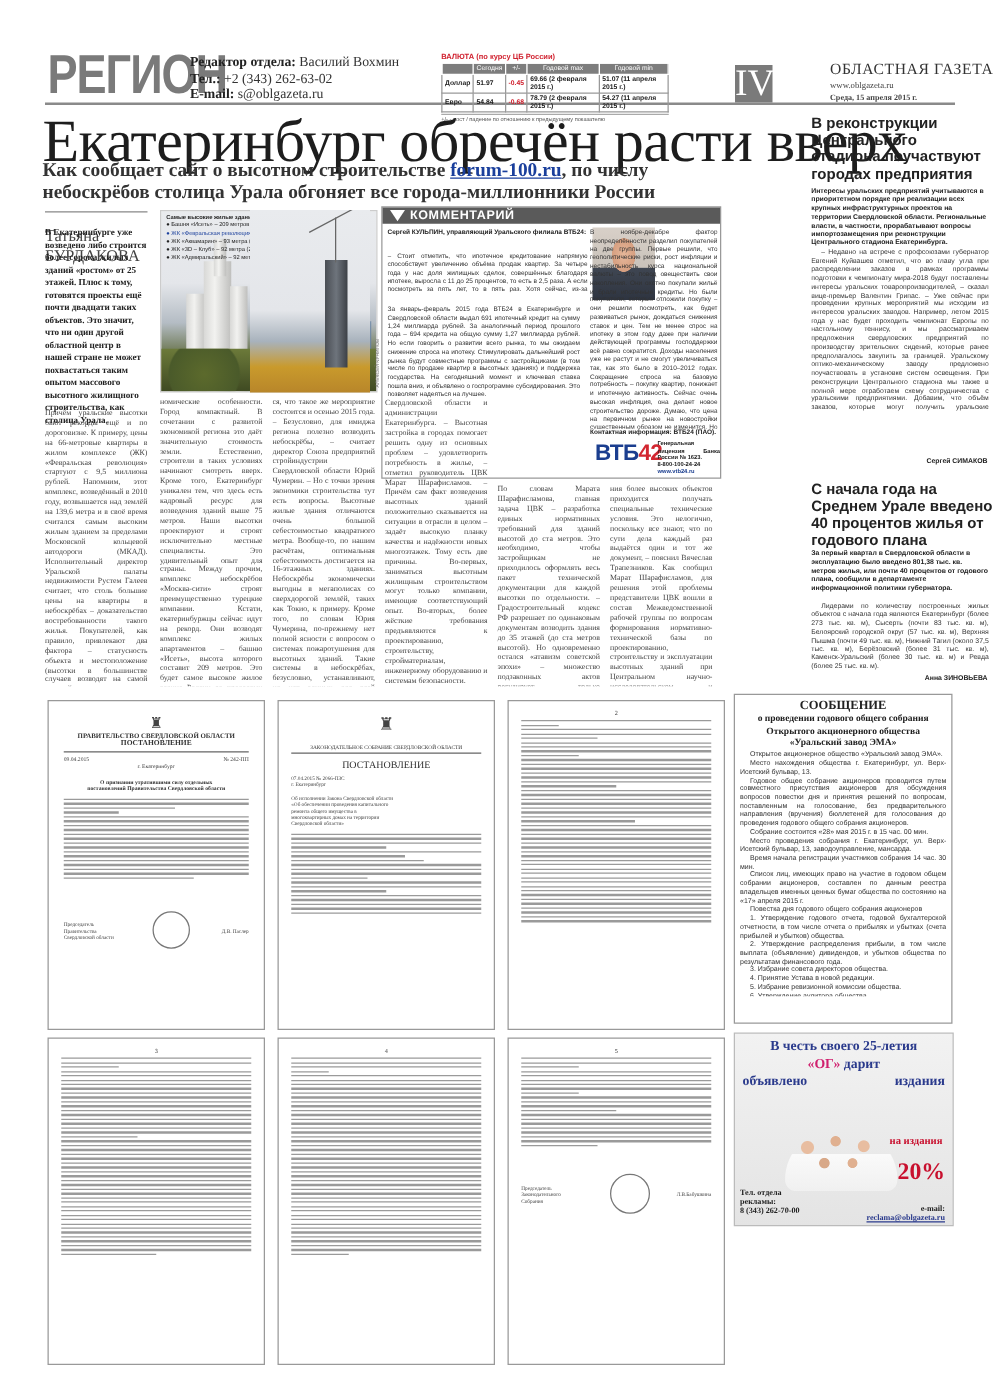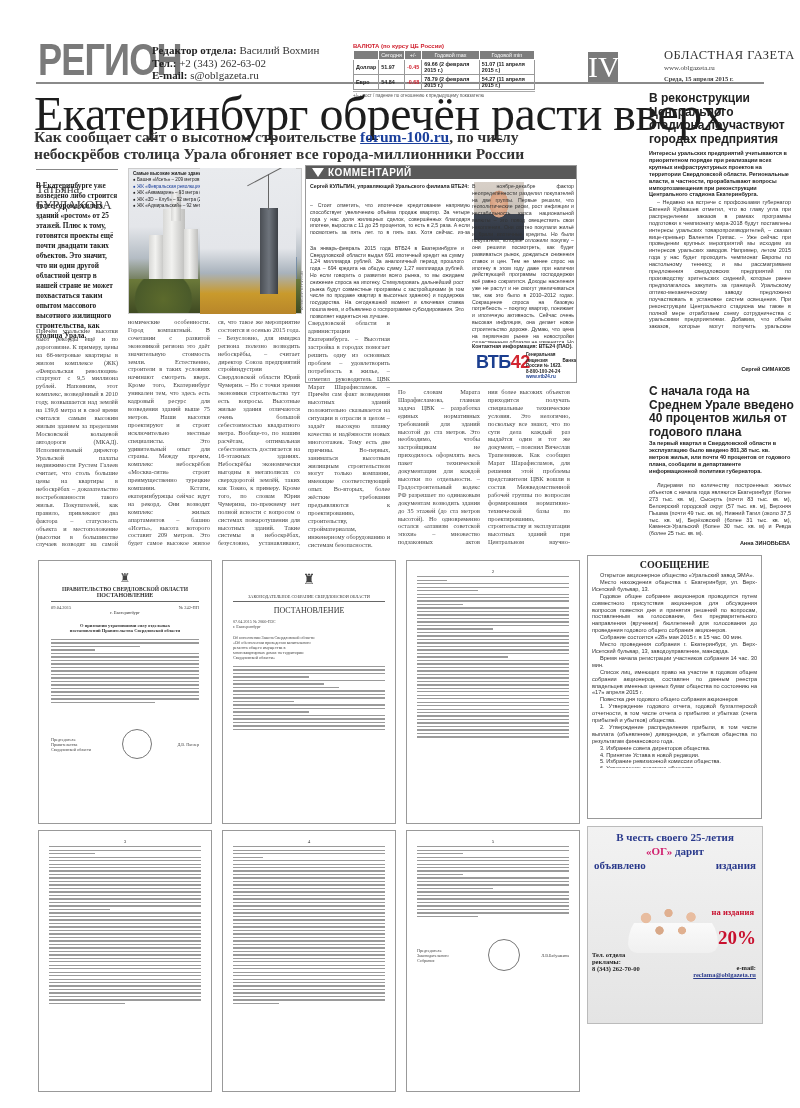--- a/index.html
+++ b/index.html
@@ -44,21 +44,21 @@
 .side-h{font-family:"Liberation Sans",sans-serif;font-weight:bold;color:#222;line-height:13.5px}
 .side-t{font-family:"Liberation Sans",sans-serif;font-size:5.5px;line-height:6.9px;color:#333;text-align:justify}
 .side-b{font-family:"Liberation Sans",sans-serif;font-size:5.5px;line-height:6.9px;color:#222;font-weight:bold}
 .doc{position:absolute;border:1px solid #999;background:#fff;overflow:hidden}
 .doc .ln{height:1.4px;background:#9a9a9a;margin:2.1px 0}
 .doc .ctr{text-align:center;font-size:5px;color:#333;font-weight:bold}
 .notice{left:587px;top:555px;width:175px;height:264px;border:1px solid #999;padding:3px 4px}
 .notice .h1{text-align:center;font-weight:bold;font-size:10px;color:#222}
 .notice .h2{text-align:center;font-weight:bold;font-size:7.6px;line-height:9.6px;color:#222}
 .notice .tx{font-family:"Liberation Sans",sans-serif;font-size:5.6px;line-height:6.9px;color:#333;text-align:justify;margin-top:2px}
-.ad{left:587px;top:826px;width:176px;height:198px;background:linear-gradient(180deg,#f2f2f2,#e4e4e4);border:1px solid #bbb;overflow:hidden}
+.ad{left:587px;top:826px;width:176px;height:155px;background:linear-gradient(180deg,#f2f2f2,#e4e4e4);border:1px solid #bbb;overflow:hidden}
 .ad .l1{position:absolute;left:0;right:0;top:4px;text-align:center;color:#2a3a8c;font-weight:bold;font-size:11px}
 .ad .l2{position:absolute;left:0;right:0;top:18px;text-align:center;color:#2a3a8c;font-weight:bold;font-size:11px}
 .ad .l2 span{color:#d0206e}
 .ad .l3{position:absolute;left:6px;right:6px;top:32px;color:#2a3a8c;font-weight:bold;font-size:11px;display:flex;justify-content:space-between}
 .ad .big{position:absolute;left:8px;top:40px;color:#c8102e;font-weight:bold;font-style:italic;font-size:36px;letter-spacing:-1px;font-family:"Liberation Serif",serif}
 .ad .onr{position:absolute;right:8px;top:80px;color:#c8102e;font-weight:bold;font-size:8.5px}
 .ad .pct{position:absolute;right:6px;top:100px;color:#c8102e;font-weight:bold;font-size:19px}
 .ad .tel{position:absolute;left:4px;top:124px;color:#222;font-weight:bold;font-size:6.5px;line-height:7.2px}
 .ad .mail{position:absolute;right:6px;top:137px;color:#222;font-weight:bold;font-size:6.5px;text-align:right;line-height:7px}
 .ad .mail .m{color:#2a3a8c;text-decoration:underline}
@@ -177,20 +177,21 @@
 <div class="abs side-t" style="left:649px;top:199px;width:142px;height:132px;overflow:hidden;text-indent:8px">– Недавно на встрече с профсоюзами губернатор Евгений Куйвашев отметил, что во главу угла при распределении заказов в рамках программы подготовки к чемпионату мира-2018 будут поставлены интересы уральских товаропроизводителей, – сказал вице-премьер Валентин Грипас. – Уже сейчас при проведении крупных мероприятий мы исходим из интересов уральских заводов. Например, летом 2015 года у нас будет проходить чемпионат Европы по настольному теннису, и мы рассматриваем предложения свердловских предприятий по производству зрительских сидений, которые ранее предполагалось закупить за границей. Уральскому оптико-механическому заводу предложено поучаствовать в установке систем освещения. При реконструкции Центрального стадиона мы также в полной мере отработаем схему сотрудничества с уральскими предприятиями. Добавим, что объём заказов, которые могут получить уральские предприятия при подготовке к мундиалю, оценивается в 12–14 миллиардов рублей.</div>
 <div class="abs side-b" style="left:700px;top:366px;width:90px;text-align:right">Сергей СИМАКОВ</div>
 
 <div class="abs side-h" style="left:649px;top:385px;width:145px;font-size:12px">С начала года на Среднем Урале введено 40 процентов жилья от годового плана</div>
 <div class="abs side-b" style="left:649px;top:440px;width:142px">За первый квартал в Свердловской области в эксплуатацию было введено 801,38 тыс. кв. метров жилья, или почти 40 процентов от годового плана, сообщили в департаменте информационной политики губернатора.</div>
 <div class="abs side-t" style="left:649px;top:482px;width:142px;text-indent:8px">Лидерами по количеству построенных жилых объектов с начала года являются Екатеринбург (более 273 тыс. кв. м), Сысерть (почти 83 тыс. кв. м), Белоярский городской округ (57 тыс. кв. м), Верхняя Пышма (почти 49 тыс. кв. м), Нижний Тагил (около 37,5 тыс. кв. м), Берёзовский (более 31 тыс. кв. м), Каменск-Уральский (более 30 тыс. кв. м) и Ревда (более 25 тыс. кв. м).</div>
 <div class="abs side-b" style="left:700px;top:540px;width:90px;text-align:right">Анна ЗИНОВЬЕВА</div>
 
 <div class="abs notice">
   <div class="h1">СООБЩЕНИЕ</div>
+  <div class="h2">о проведении годового общего собрания Открытого акционерного общества «Уральский завод ЭМА»</div>
   <div class="tx" style="height:196px;overflow:hidden">
     <div style="text-indent:8px">Открытое акционерное общество «Уральский завод ЭМА».</div>
     <div style="text-indent:8px">Место нахождения общества г. Екатеринбург, ул. Верх-Исетский бульвар, 13.</div>
     <div style="text-indent:8px">Годовое общее собрание акционеров проводится путем совместного присутствия акционеров для обсуждения вопросов повестки дня и принятия решений по вопросам, поставленным на голосование, без предварительного направления (вручения) бюллетеней для голосования до проведения годового общего собрания акционеров.</div>
     <div style="text-indent:8px">Собрание состоится «28» мая 2015 г. в 15 час. 00 мин.</div>
     <div style="text-indent:8px">Место проведения собрания г. Екатеринбург, ул. Верх-Исетский бульвар, 13, заводоуправление, мансарда.</div>
     <div style="text-indent:8px">Время начала регистрации участников собрания 14 час. 30 мин.</div>
     <div style="text-indent:8px">Список лиц, имеющих право на участие в годовом общем собрании акционеров, составлен по данным реестра владельцев именных ценных бумаг общества по состоянию на «17» апреля 2015 г.</div>
     <div style="text-indent:8px">Повестка дня годового общего собрания акционеров</div>
     <div style="text-indent:8px">1. Утверждение годового отчета, годовой бухгалтерской отчетности, в том числе отчета о прибылях и убытках (счета прибылей и убытков) общества.</div>

